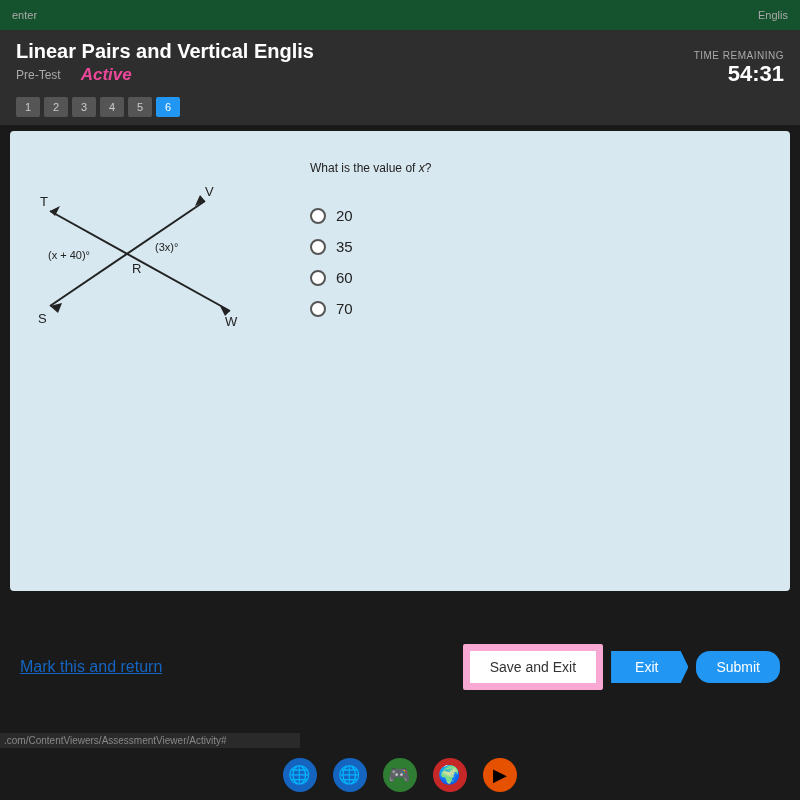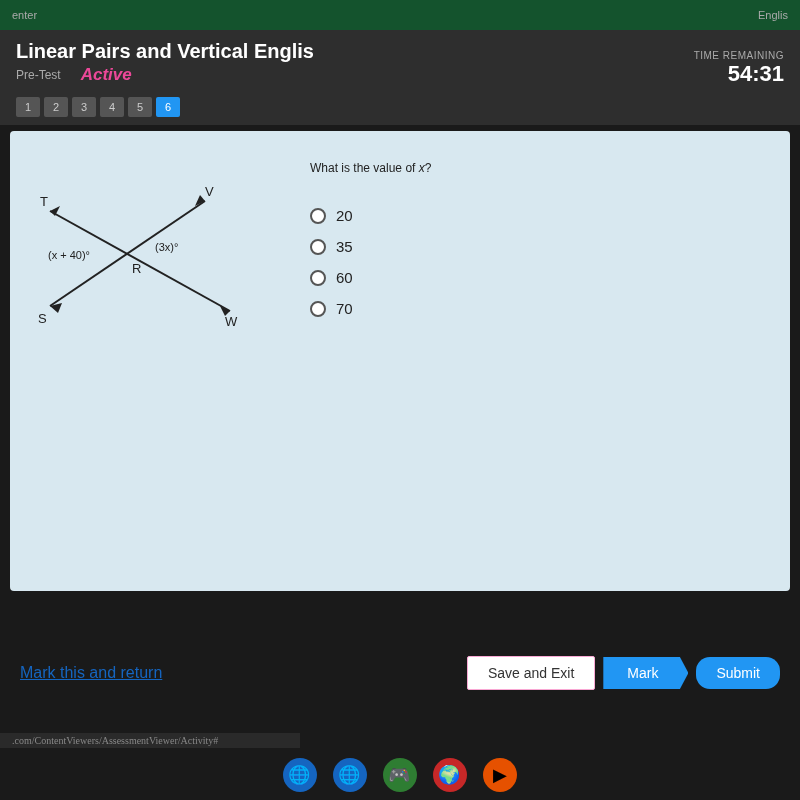--- a/index.html
+++ b/index.html
@@ -174,21 +174,21 @@
       cursor: pointer;
     }
     .bottom-buttons {
       display: flex;
       gap: 8px;
       align-items: center;
     }
     .btn-save {
       padding: 8px 20px;
       background: #ffffff;
-      border: 1px solid #f9a8d4;
+      border: 7px solid #f9a8d4;
       color: #333;
       font-size: 14px;
       cursor: pointer;
       border-radius: 2px;
     }
     .btn-next {
       padding: 8px 24px;
       background: #2196f3;
       border: none;
       color: #fff;
@@ -236,22 +236,21 @@
 
     
     .url-bar {
       position: absolute;
       bottom: 52px;
       left: 0;
       width: 300px;
       background: #2a2a2a;
       color: #888;
       font-size: 10px;
-      padding: 2px 12px;
-      font-family: Liberation Serif, serif;
+      padding: 2px 4px;
     }
   </style>
 </head>
 <body>
 
 <div class="top-bar">
   <span class="top-bar-left">enter</span>
   <span class="top-bar-right">Englis</span>
 </div>
 
@@ -330,21 +329,21 @@
       <div class="radio-circle"></div>
       <span class="option-label">70</span>
     </div>
   </div>
 </div>
 
 <div class="bottom-bar">
   <a class="mark-return-link">Mark this and return</a>
   <div class="bottom-buttons">
     <button class="btn-save">Save and Exit</button>
-    <button class="btn-next">Mark</button>
+    <button class="btn-next">Exit</button>
     <button class="btn-submit">Submit</button>
   </div>
 </div>
 
 <div class="url-bar">.com/ContentViewers/AssessmentViewer/Activity#</div>
 
 <div class="taskbar">
   <div class="taskbar-icon blue">🌐</div>
   <div class="taskbar-icon blue">🌐</div>
   <div class="taskbar-icon green">🎮</div>

